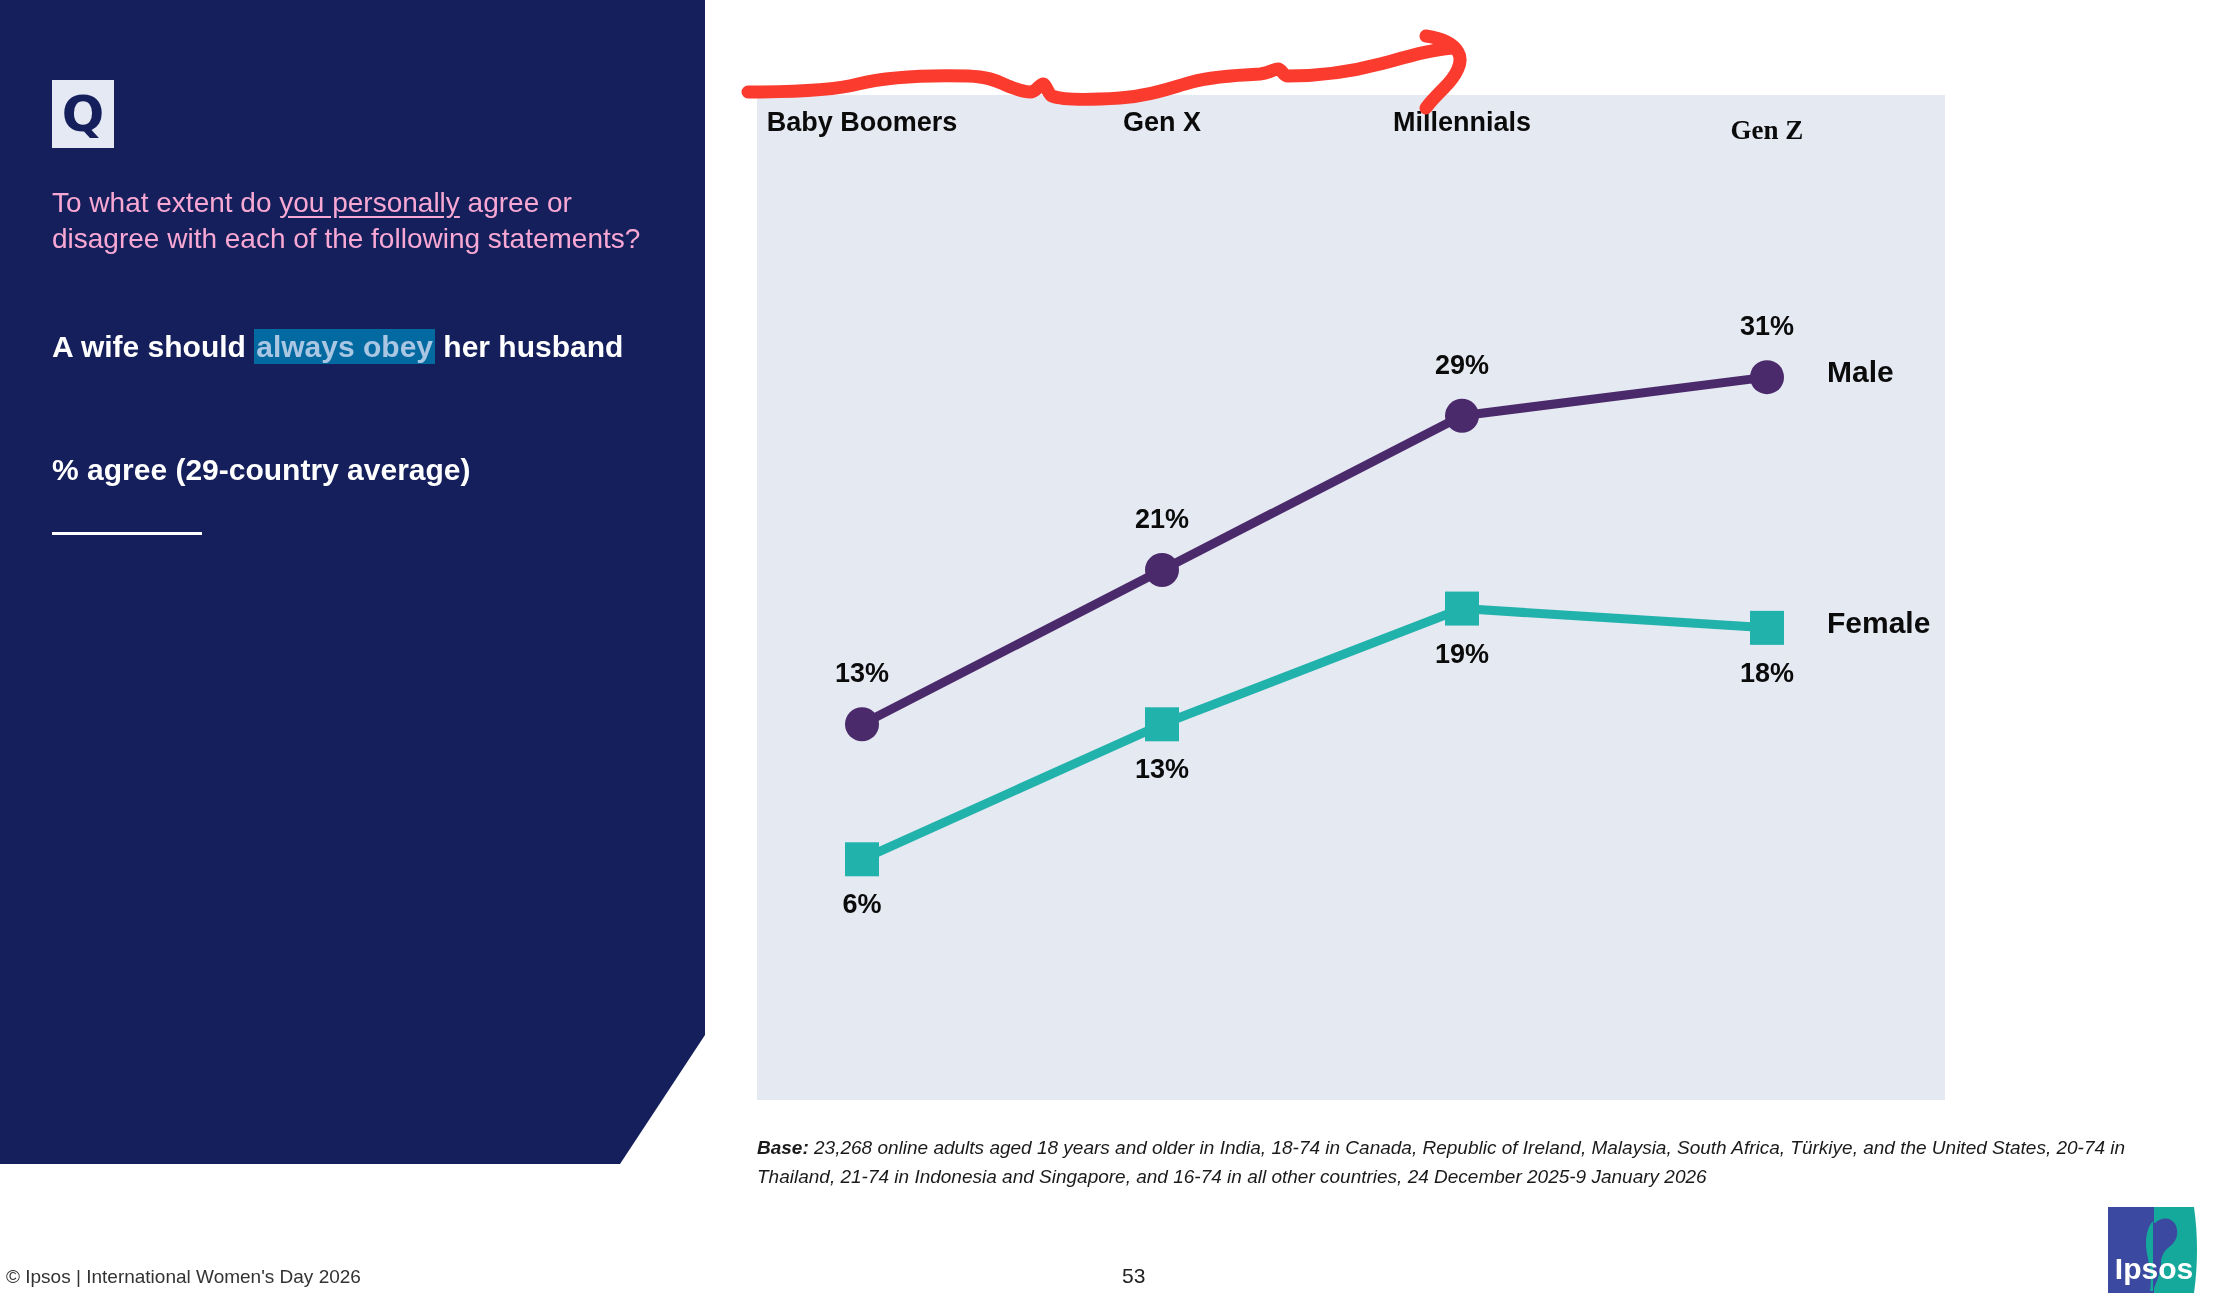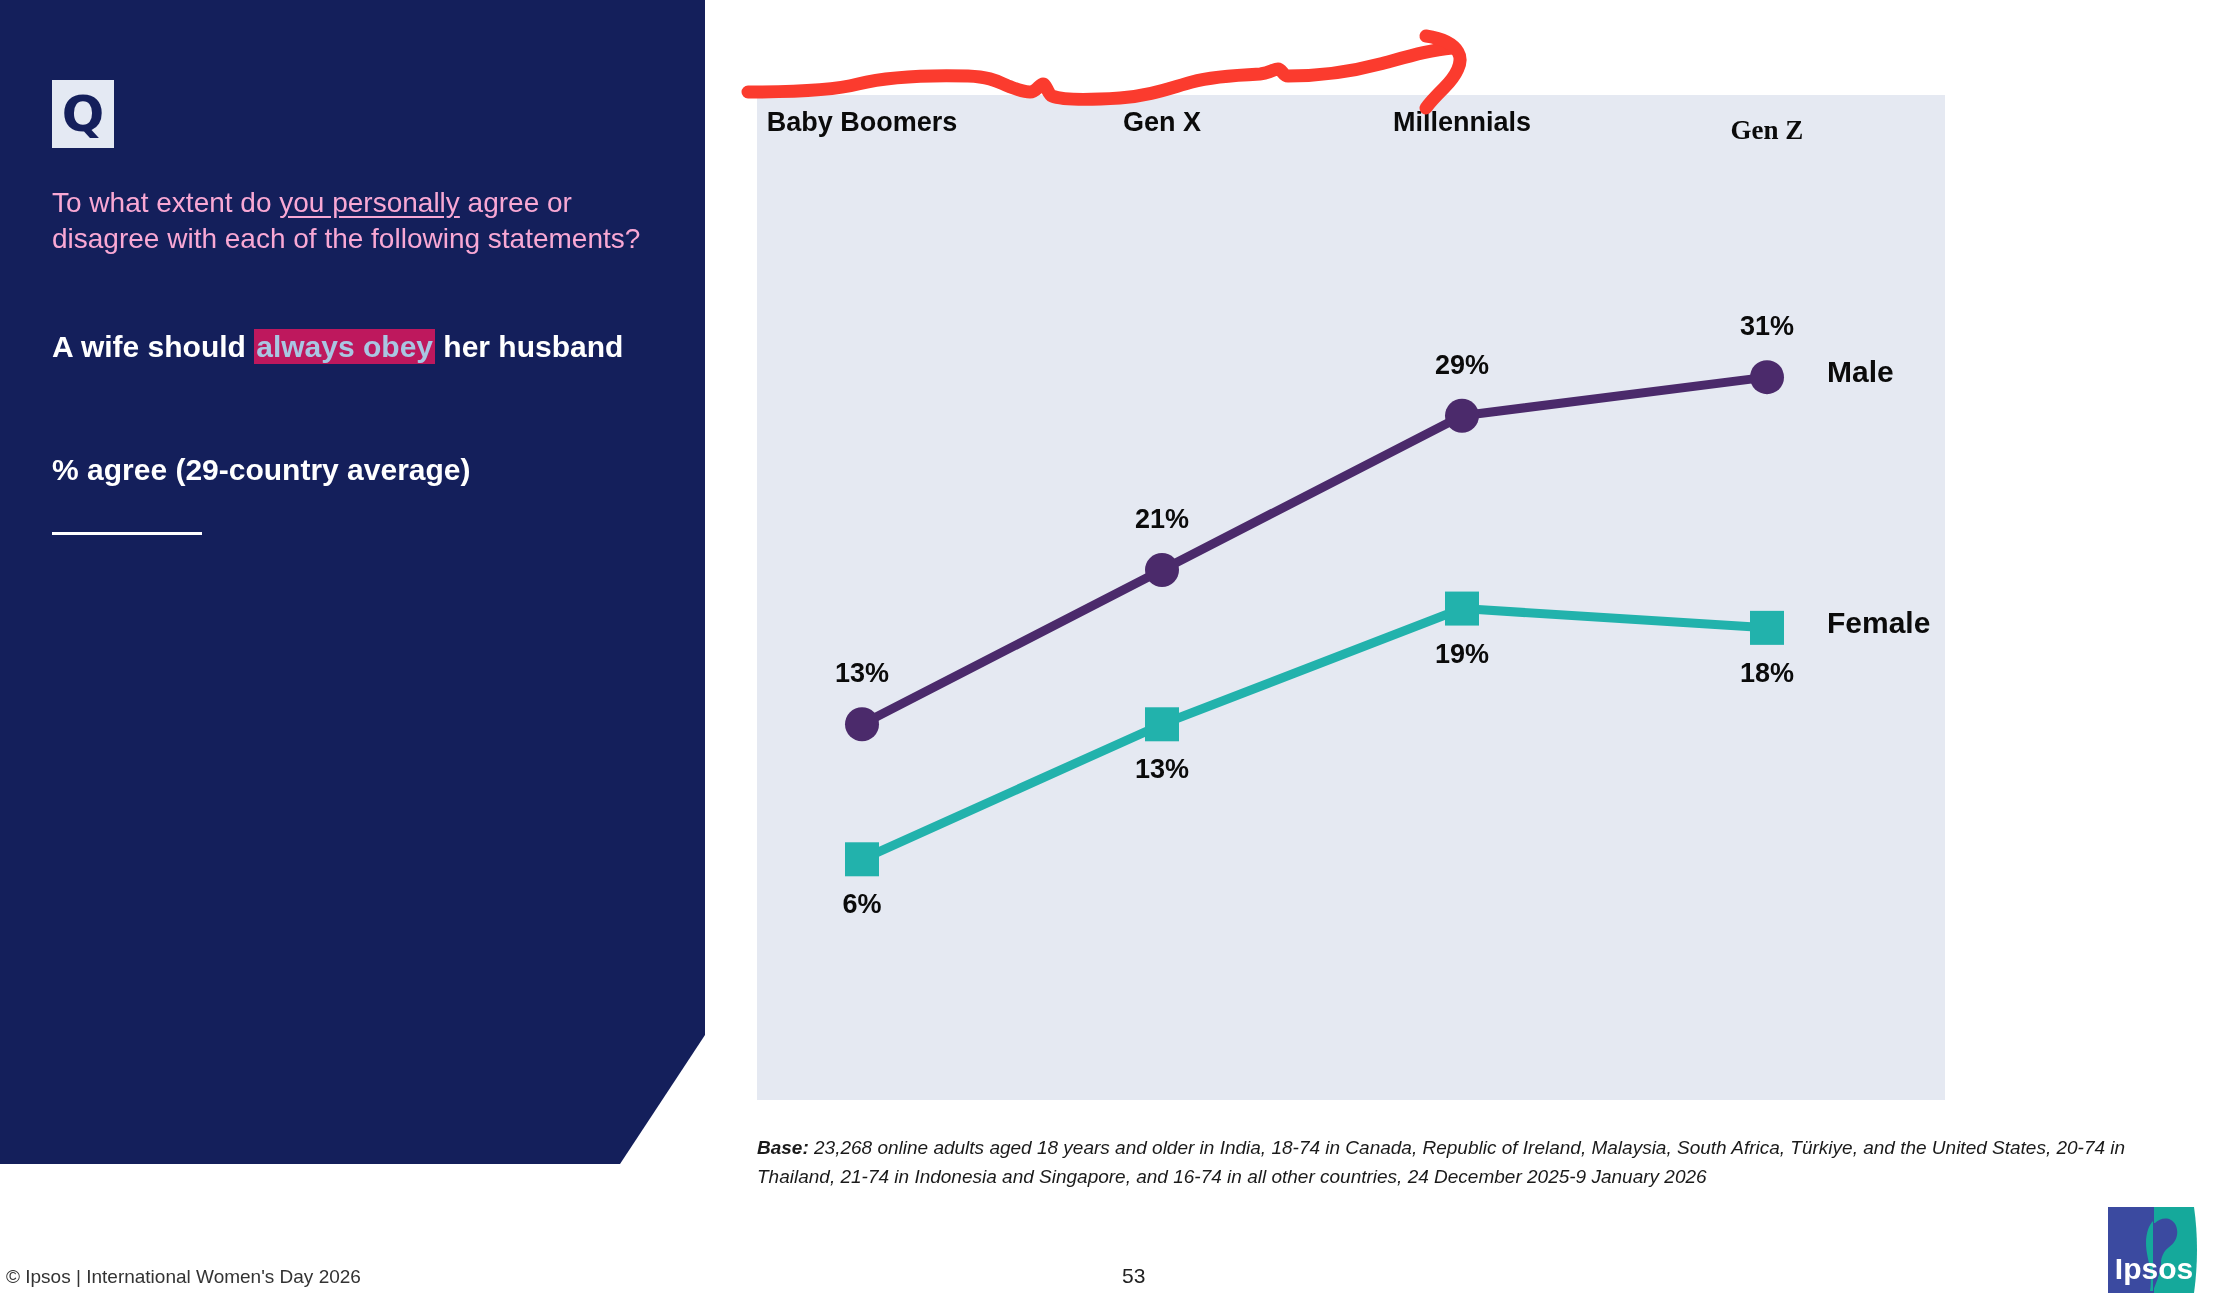--- a/index.html
+++ b/index.html
@@ -35,21 +35,21 @@
     position:absolute; left:52px; top:185px; width:600px;
     font-size:28px; line-height:1.28; color:#f9a8d4; font-weight:400;
   }
   .q-text .uline{ text-decoration:underline; text-underline-offset:4px; }
 
   .statement{
     position:absolute; left:52px; top:328px; width:600px;
     font-size:30px; line-height:1.28; color:#ffffff; font-weight:700;
   }
   .statement .hl{
-    color:#A9C6E2; background:#be185d; padding:1px 2px;
+    color:#A9C6E2; background:#0369a1; padding:1px 2px;
   }
 
   .pct-agree{
     position:absolute; left:52px; top:452px; width:600px;
     font-size:30px; line-height:1.2; color:#ffffff; font-weight:700;
   }
   .divider{
     position:absolute; left:52px; top:532px;
     width:150px; height:3px; background:#ffffff;
   }

